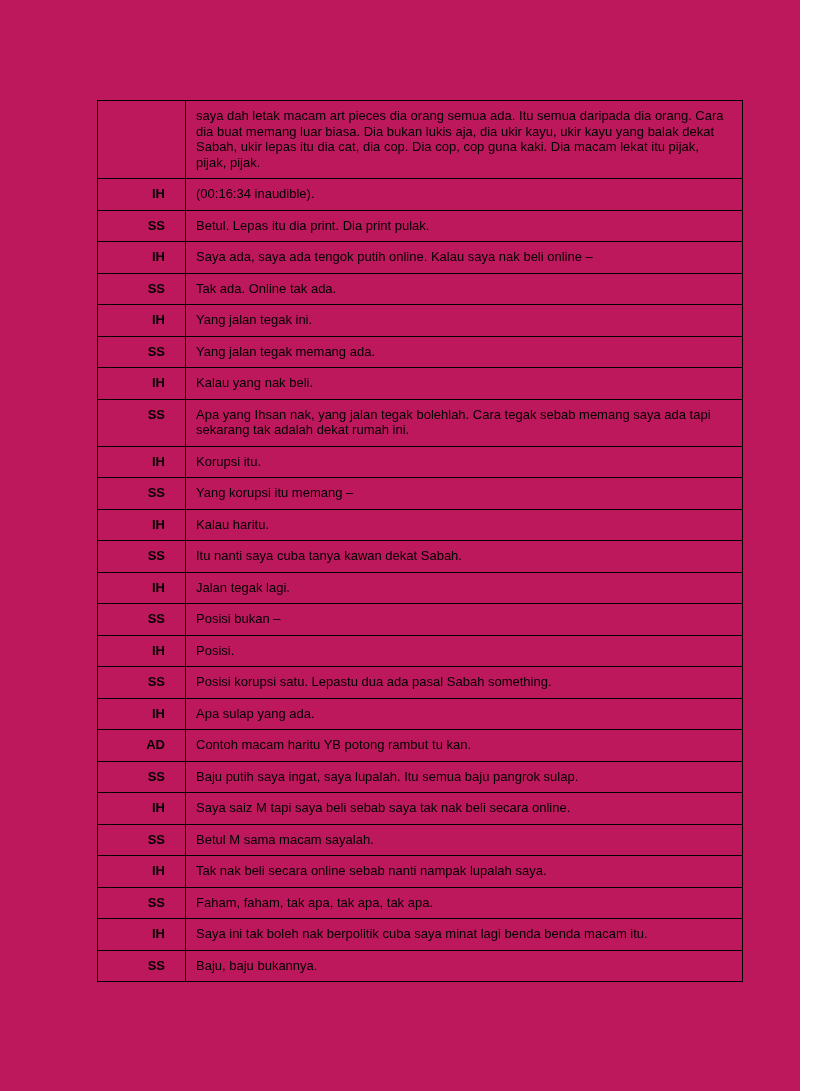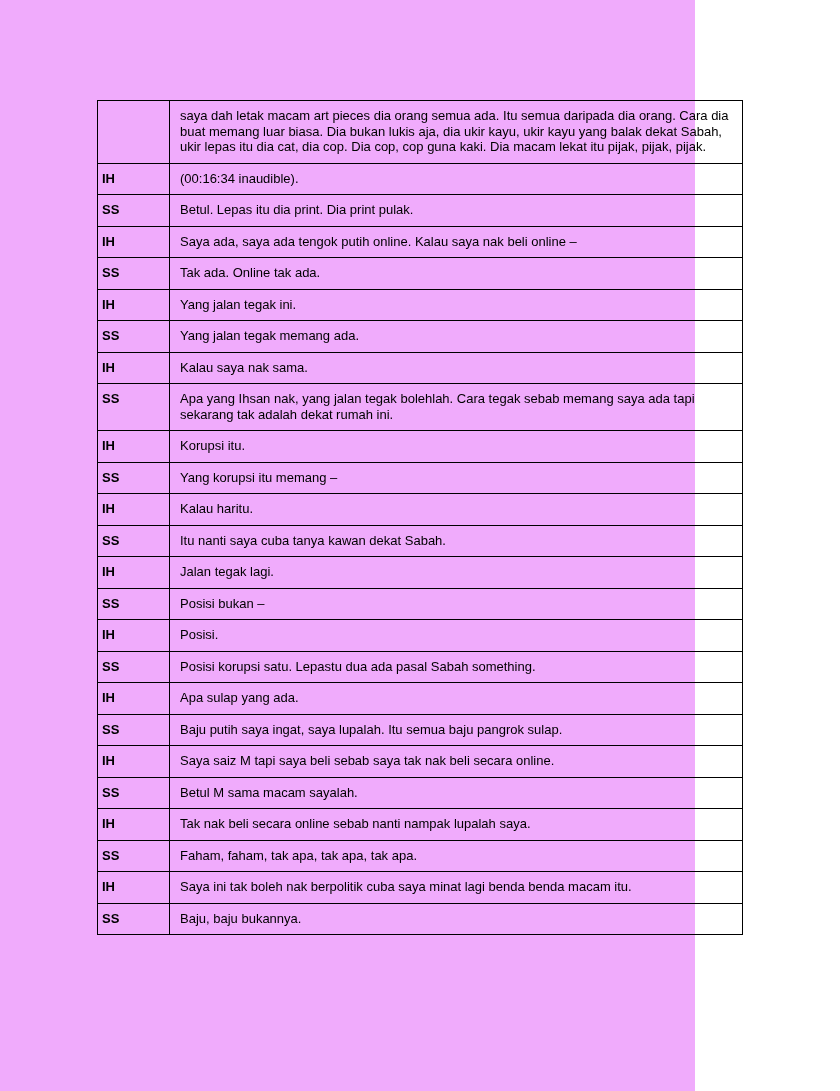--- a/index.html
+++ b/index.html
@@ -11,44 +11,44 @@
     width: 840px;
     height: 1091px;
     position: relative;
     font-family: "Liberation Sans", sans-serif;
     color: #000000;
   }
   .page {
     position: absolute;
     left: 0;
     top: 0;
-    width: 695px;
+    width: 800px;
     height: 1091px;
-    background: #f0abfc;
+    background: #be185d;
   }
   table.transcript {
     position: absolute;
     left: 97px;
     top: 100px;
     width: 646px;
     border-collapse: collapse;
     table-layout: fixed;
   }
   table.transcript td {
     border: 1px solid #000000;
     font-size: 13px;
     line-height: 15.5px;
     vertical-align: top;
     word-wrap: break-word;
   }
   td.speaker {
     width: 63px;
-    text-align: left;
+    text-align: right;
     font-weight: bold;
-    padding: 7px 4px 8px 4px;
+    padding: 7px 20px 8px 4px;
   }
   td.utterance {
     padding: 7px 12px 8px 10px;
   }
 </style>
 </head>
 <body>
 
 <div class="page">
   <table class="transcript">
@@ -83,21 +83,21 @@
     <td class="utterance">Yang jalan tegak ini.</td>
   </tr>
 
   <tr>
     <td class="speaker">SS</td>
     <td class="utterance">Yang jalan tegak memang ada.</td>
   </tr>
 
   <tr>
     <td class="speaker">IH</td>
-    <td class="utterance">Kalau saya nak sama.</td>
+    <td class="utterance">Kalau yang nak beli.</td>
   </tr>
 
   <tr>
     <td class="speaker">SS</td>
     <td class="utterance">Apa yang Ihsan nak, yang jalan tegak bolehlah. Cara tegak sebab memang saya ada tapi sekarang tak adalah dekat rumah ini.</td>
   </tr>
 
   <tr>
     <td class="speaker">IH</td>
     <td class="utterance">Korupsi itu.</td>
@@ -136,20 +136,24 @@
   <tr>
     <td class="speaker">SS</td>
     <td class="utterance">Posisi korupsi satu. Lepastu dua ada pasal Sabah something.</td>
   </tr>
 
   <tr>
     <td class="speaker">IH</td>
     <td class="utterance">Apa sulap yang ada.</td>
   </tr>
 
+  <tr>
+    <td class="speaker">AD</td>
+    <td class="utterance">Contoh macam haritu YB potong rambut tu kan.</td>
+  </tr>
 
   <tr>
     <td class="speaker">SS</td>
     <td class="utterance">Baju putih saya ingat, saya lupalah. Itu semua baju pangrok sulap.</td>
   </tr>
 
   <tr>
     <td class="speaker">IH</td>
     <td class="utterance">Saya saiz M tapi saya beli sebab saya tak nak beli secara online.</td>
   </tr>

